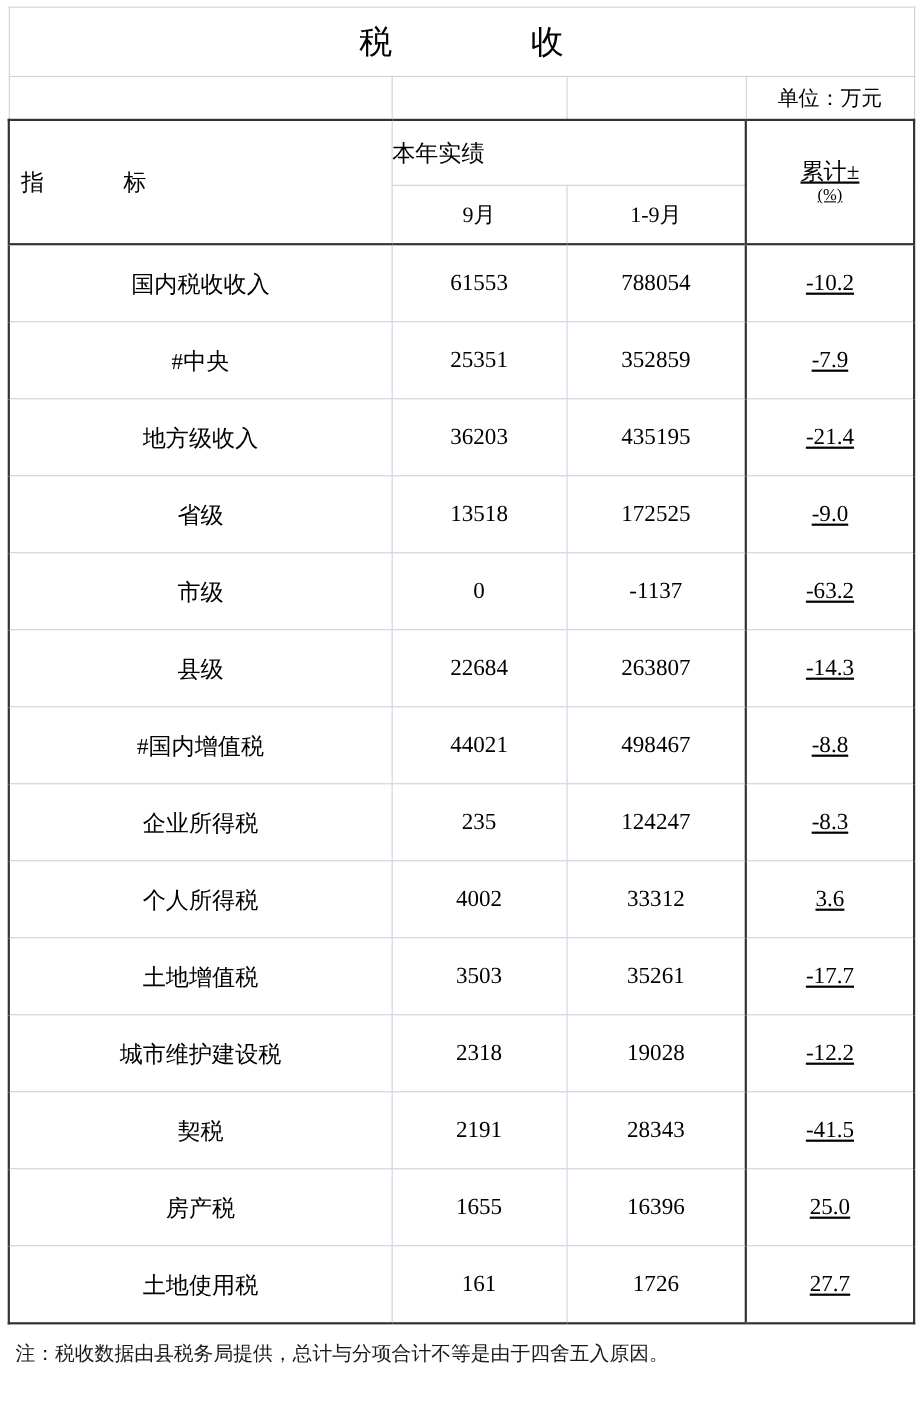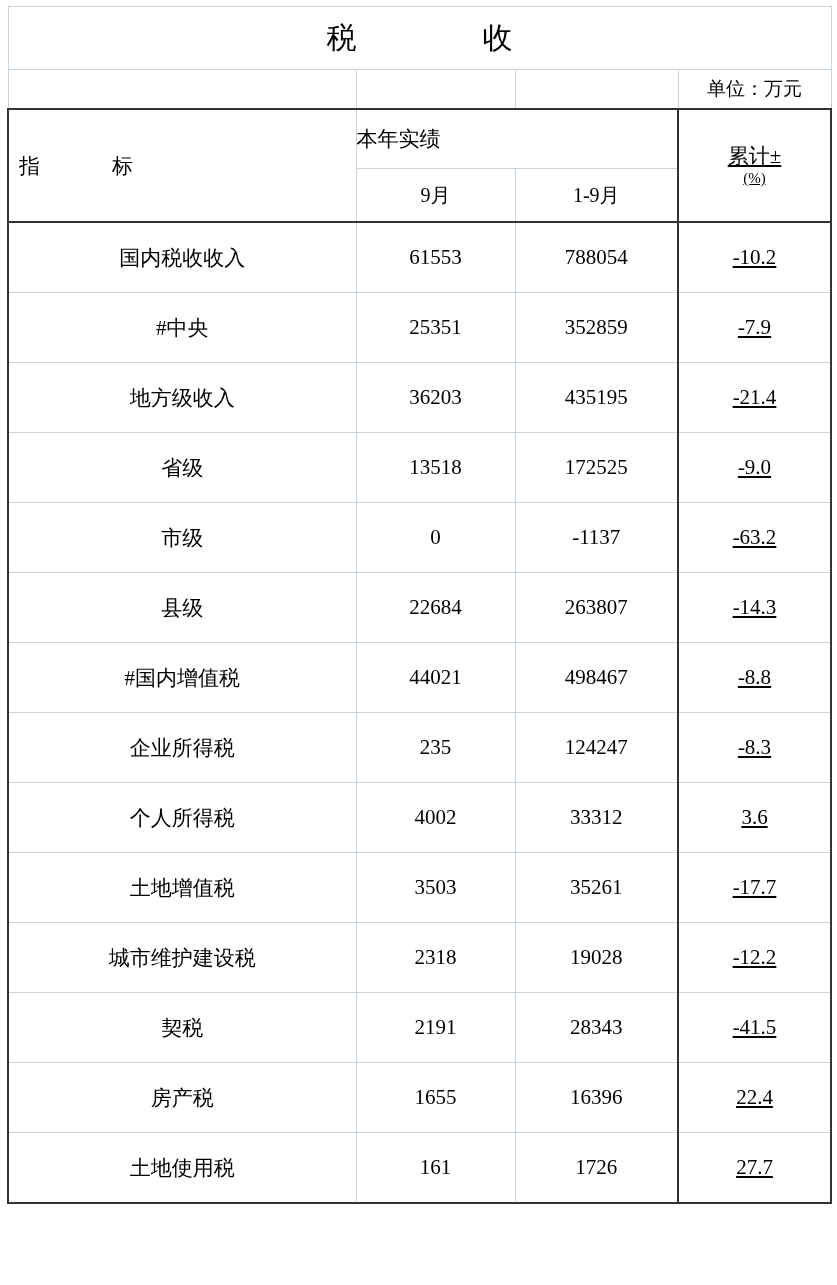--- a/index.html
+++ b/index.html
@@ -208,24 +208,25 @@
       <tr class="row">
         <td class="lbl ind1 b-thick-left">契税</td>
         <td class="num">2191</td>
         <td class="num">28343</td>
         <td class="num b-thick-left b-thick-right">-41.5</td>
       </tr>
       <tr class="row">
         <td class="lbl ind1 b-thick-left">房产税</td>
         <td class="num">1655</td>
         <td class="num">16396</td>
-        <td class="num b-thick-left b-thick-right">22.4</td>
+        <td class="num b-thick-left b-thick-right">25.0</td>
       </tr>
       <tr class="row">
         <td class="lbl ind1 b-thick-left b-thick-bottom">土地使用税</td>
         <td class="num b-thick-bottom">161</td>
         <td class="num b-thick-bottom">1726</td>
         <td class="num b-thick-left b-thick-right b-thick-bottom">27.7</td>
       </tr>
     </tbody>
   </table>
 
+  <div class="note">注：税收数据由县税务局提供，总计与分项合计不等是由于四舍五入原因。</div>
 </div>
 
 </body></html>

